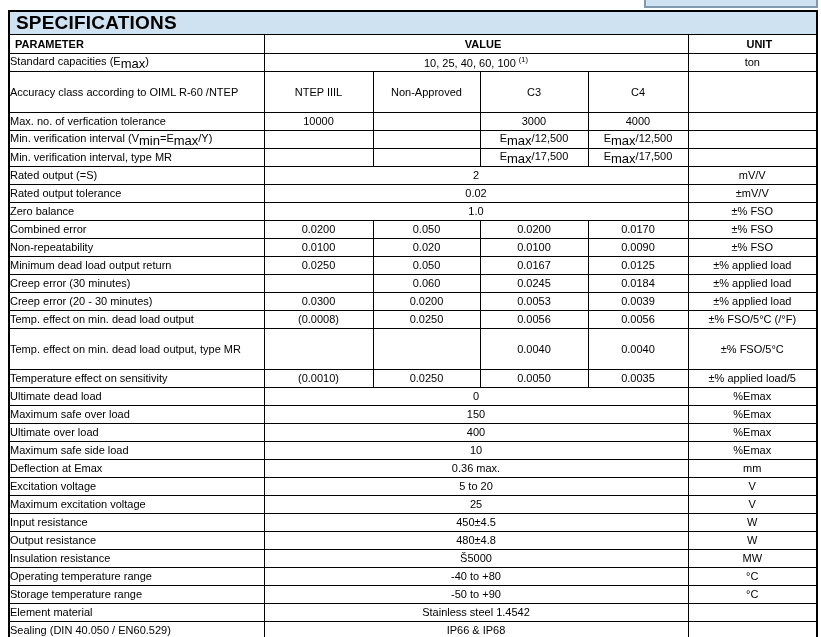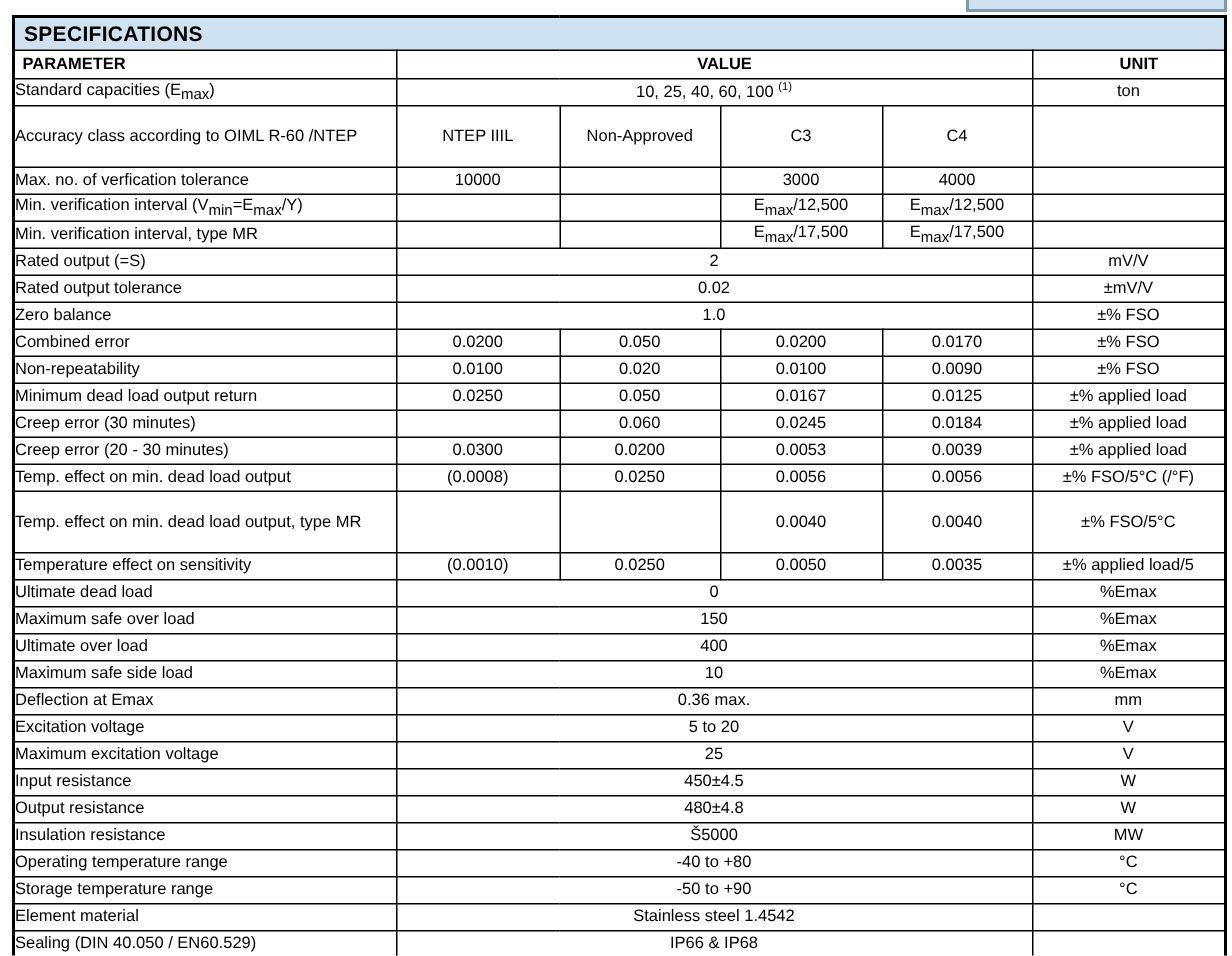--- a/index.html
+++ b/index.html
@@ -30,33 +30,33 @@
   table.spec th, table.spec td{
     border:1px solid #000;
     font-size:11px;
     line-height:1.18;
     overflow:hidden;
     padding:0;
   }
   tr.title-row th{
     background:#cfe2f1;
     text-align:left;
-    font-size:14px;
+    font-size:19px;
     font-weight:bold;
     height:21px;
     padding-left:6px;
     letter-spacing:.2px;
   }
   tr.head-row th{height:18px;font-weight:bold;text-align:center;padding-left:14px;}
   tr.head-row th.param-h{text-align:left;padding-left:5px;}
   tbody tr{height:18px;}
   tbody tr.tall{height:41px;}
   td.param{text-align:left;padding:1px 5px;}
   td.val, td.unit{text-align:center;padding:1px 2px;}
-  sub{font-size:10px;}
+  sub{font-size:13px;}
   sup{font-size:7.5px;}
 </style>
 </head>
 <body>
 
 <div class="top-right-box"></div>
 
 <table class="spec">
   <colgroup>
     <col style="width:255px">

